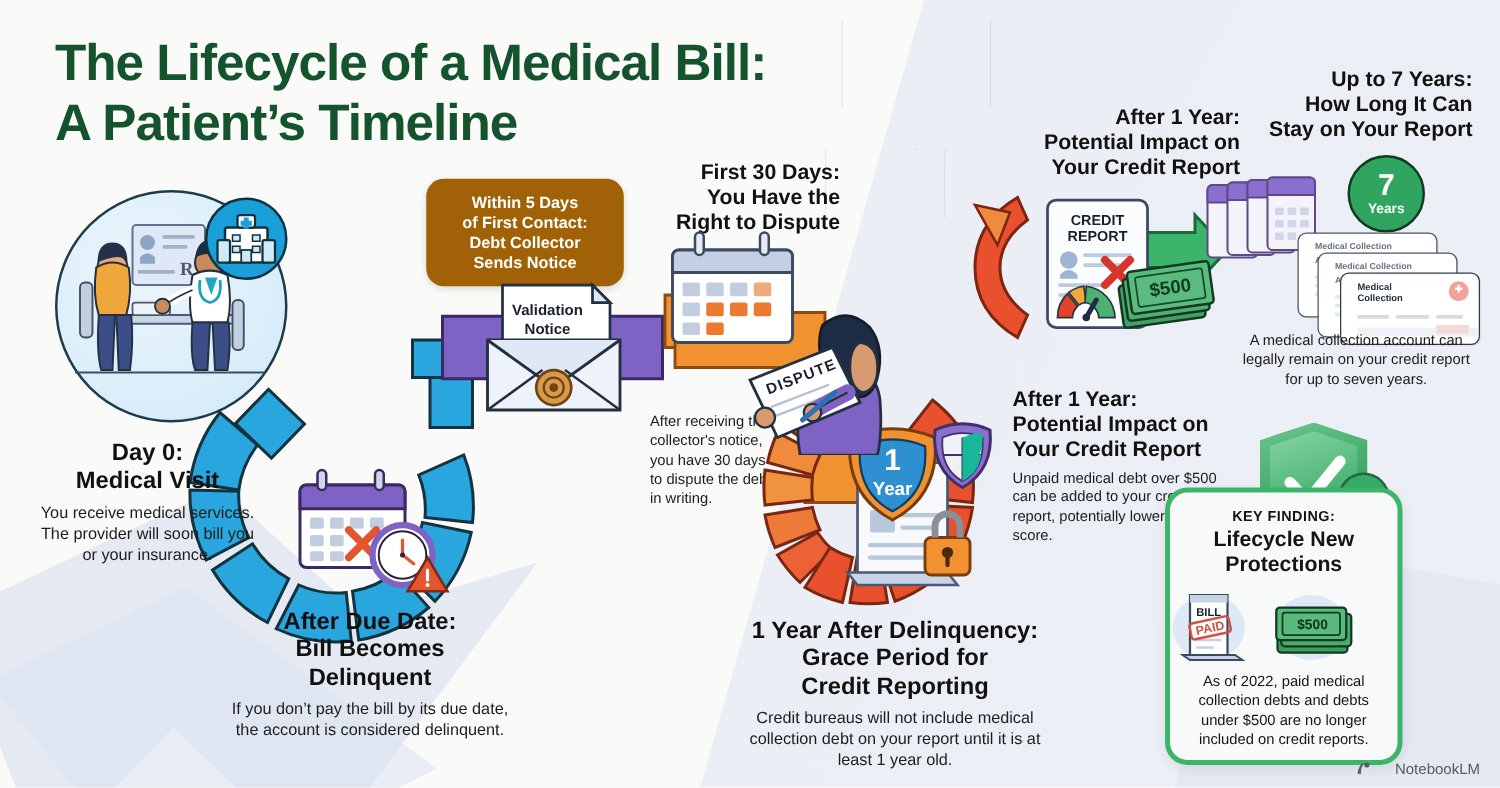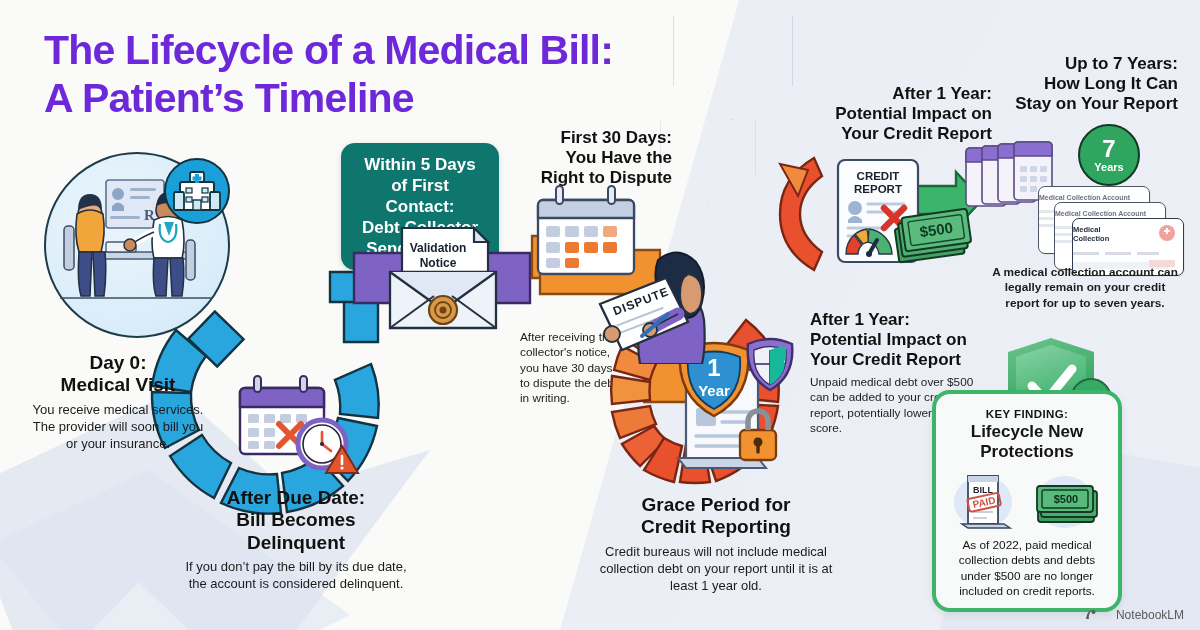--- a/index.html
+++ b/index.html
@@ -39,38 +39,38 @@
   .bg-soft-r {
     position:absolute; right:-30px; bottom:-40px; width:300px; height:240px;
     background:rgba(214,222,238,0.40);
     clip-path:polygon(20% 0%, 100% 18%, 100% 100%, 0% 100%);
   }
 
   
   .title {
     position:absolute; left:44px; top:26px; width:640px;
     font-size:41px; font-weight:bold; line-height:1.18;
-    letter-spacing:-0.8px; color:#6d28d9;
+    letter-spacing:-0.8px; color:#14532d;
   }
 
   
   .blk { position:absolute; text-align:center; }
   .blk .hd { font-weight:bold; line-height:1.18; color:#111; }
   .blk .bd { line-height:1.30; color:#1c1c1c; }
 
   .hd-22 { font-size:19px; }
   .hd-18 { font-size:17px;text-align:right; }
   .bd-13 { font-size:13px; margin-top:5px; }
   .bd-12 { font-size:11.8px; margin-top:5px; }
 
   
   .pill {
-    position:absolute; background:#0f766e; border-radius:14px;
+    position:absolute; background:#a16207; border-radius:14px;
     color:#fff; font-weight:bold; text-align:center;
-    padding:11px 16px; font-size:17px; line-height:1.24;
+    padding:11px 16px; font-size:13px; line-height:1.24;
     box-shadow:0 2px 6px rgba(0,0,0,0.13);
   }
 
   
   .circ { position:absolute; border-radius:50%; }
   .illus { position:absolute; }
 
   .visit-circle {
     left:44px; top:152px; width:186px; height:186px;
     background:radial-gradient(circle at 38% 34%, #eaf5fb 0%, #dceefa 60%, #cfe7f7 100%);
@@ -112,21 +112,21 @@
   }
 
   .brand {
     position:absolute; right:16px; bottom:8px;
     font-size:12px; color:#5a5a5a; display:flex; align-items:center; gap:18px;
   }
 
   
   .stack-card {
     position:absolute; background:#fff; border:1.8px solid #4b5563; border-radius:7px;
-    font-size:6px; color:#6b7280; padding:6px 0; line-height:1.5;
+    font-size:6px; color:#6b7280; padding:6px 13px; line-height:1.5;
     box-shadow:1px 1px 0 rgba(0,0,0,0.05);
   }
   .seven-badge {
     position:absolute; left:1078px; top:124px; width:62px; height:62px;
     border-radius:50%; background:#2fa55f; border:2.4px solid #123a22;
     color:#fff; text-align:center; display:flex; flex-direction:column;
     align-items:center; justify-content:center; line-height:1;
   }
   .seven-badge .n { font-size:24px; font-weight:bold; }
   .seven-badge .y { font-size:11px; font-weight:bold; margin-top:1px; }
@@ -391,20 +391,21 @@
       <path d="M112 34 h15 q-2 14 -15 21z" fill="#17b899"></path>
 
       <rect x="82" y="100" width="36" height="30" rx="5" fill="#f2912f" stroke="#7b3c0c" stroke-width="2.3"></rect>
       <path d="M90 100 v-9 a10 10 0 0 1 20 0 v9" fill="none" stroke="#8a8f99" stroke-width="5.5"></path>
       <circle cx="100" cy="112" r="4.5" fill="#4a2a08"></circle>
       <path d="M100 115 v7" stroke="#4a2a08" stroke-width="3.4" stroke-linecap="round"></path>
     </svg>
   </div>
 
   <div class="blk" style="left:596px;top:494px;width:240px;">
+    <div class="hd hd-22">1 Year After Delinquency:</div>
     <div class="hd hd-22">Grace Period for</div>
     <div class="hd hd-22">Credit Reporting</div>
     <div class="bd bd-13">Credit bureaus will not include medical collection debt on your report until it is at least 1 year old.</div>
   </div>
 
   <div class="blk" style="left:28px;top:352px;width:180px;">
     <div class="hd hd-22">Day 0:</div>
     <div class="hd hd-22">Medical Visit</div>
     <div class="bd bd-13">You receive medical services. The provider will soon bill you or your insurance.</div>
   </div>
@@ -521,37 +522,37 @@
     <div style="position:absolute;right:15px;top:9px;width:2px;height:6px;background:#fff;"></div>
     <div style="margin-top:8px;display:flex;gap:6px;">
       <div style="height:3px;background:#d6dbe4;width:26px"></div>
       <div style="height:3px;background:#d6dbe4;width:26px"></div>
       <div style="height:3px;background:#d6dbe4;width:22px"></div>
     </div>
     <div style="margin-top:7px;height:7px;background:#eef1f5;width:96px"></div>
     <div style="position:absolute;right:8px;bottom:8px;height:7px;background:#f4d9d6;width:26px"></div>
   </div>
 
-  <div class="blk" style="left:992px;top:265px;width:186px;font-weight:bold;">
+  <div class="blk" style="left:992px;top:265px;width:186px;">
     <div class="bd bd-12" style="margin-top:0;">A medical collection account can legally remain on your credit report for up to seven years.</div>
   </div>
 
   <div class="shield-big"></div>
   <div class="shield-inner"></div>
   <svg style="position:absolute;left:1020px;top:358px;" width="64" height="56">
     <path d="M12 28 l14 15 l26 -32" fill="none" stroke="#ffffff" stroke-width="9" stroke-linecap="round" stroke-linejoin="round"></path>
   </svg>
   <div class="green-dot">✓</div>
 
   <div class="key-card">
     <div class="kf-label">KEY FINDING:</div>
     <div class="kf-title">Lifecycle New</div>
     <div class="kf-title" style="margin-top:0;">Protections</div>
 
-    <div style="display:flex;justify-content:center;align-items:center;gap:16px;margin-top:10px;">
+    <div style="display:flex;align-items:center;gap:16px;margin-top:10px;">
       <div style="position:relative;width:64px;height:58px;">
         <div style="position:absolute;left:2px;top:4px;width:58px;height:52px;border-radius:50%;background:#dfe8f6;"></div>
         <svg width="64" height="58" viewBox="0 0 64 58" style="position:absolute;left:0;top:0;">
           <path d="M16 4 h30 v48 H16 z" fill="#fff" stroke="#3a4a63" stroke-width="1.8"></path>
           <path d="M16 4 h30 v6 H16z" fill="#c8d3e6"></path>
           <text x="31" y="21" text-anchor="middle" font-family="Liberation Sans, sans-serif" font-size="9" font-weight="bold" fill="#17202c">BILL</text>
           <g stroke="#c6d0e0" stroke-width="2">
               <path d="M21 40 h20"></path>
               <path d="M21 46 h14"></path>
             </g>

